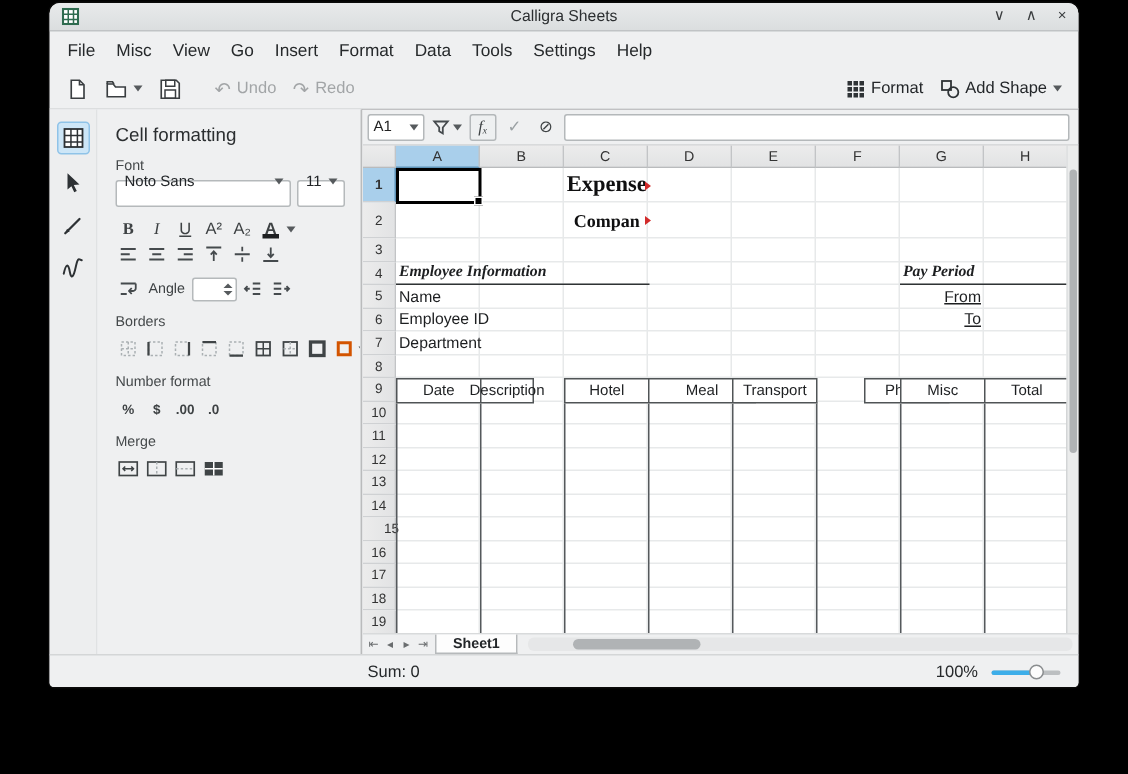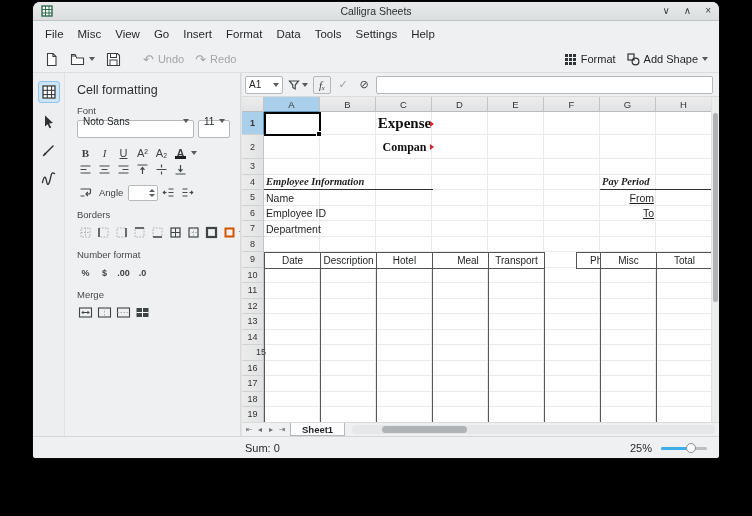--- a/index.html
+++ b/index.html
@@ -487,21 +487,21 @@
               <div class="cell c-title" style="left: 112px; top: 0px; width: 57px; height: 23px;">Expense<span class="ovf"></span></div>
               <div class="cell c-subtitle" style="left: 112px; top: 23px; width: 57px; height: 24px;">Compan<span class="ovf"></span></div>
               <div class="cell c-section" style="left: 0px; top: 62.5px; width: 169px; height: 15.5px;">Employee Information</div>
               <div class="cell c-section" style="left: 336px; top: 62.5px; width: 113px; height: 15.5px;">Pay Period</div>
               <div class="cell c-label" style="left: 0px; top: 78px; width: 113px; height: 15.5px;">Name</div>
               <div class="cell c-label right" style="left: 336px; top: 78px; width: 57px; height: 15.5px;">From</div>
               <div class="cell c-label" style="left: 0px; top: 93.5px; width: 113px; height: 15.5px;">Employee ID</div>
               <div class="cell c-label right" style="left: 336px; top: 93.5px; width: 57px; height: 15.5px;">To</div>
               <div class="cell c-label" style="left: 0px; top: 109px; width: 113px; height: 15.5px;">Department</div>
               <div class="cell c-th" style="left: 0px; top: 140px; width: 57px; height: 16.5px;">Date</div>
-              <div class="cell c-th" style="left: 56px; top: 140px; width: 57px; height: 16.5px;">Description</div>
+              <div class="cell c-th" style="left: 56px; top: 140px; width: 36px; height: 16.5px;">Description</div>
               <div class="cell c-th" style="left: 112px; top: 140px; width: 57px; height: 16.5px;">Hotel</div>
               <div class="cell c-th" style="left: 168px; top: 140px; width: 72px; height: 16.5px;">Meal</div>
               <div class="cell c-th" style="left: 224px; top: 140px; width: 57px; height: 16.5px;">Transport</div>
               <div class="cell c-th" style="left: 280px; top: 140px; width: 57px; height: 16.5px; margin-left: 32px;">Phone</div>
               <div class="cell c-th" style="left: 336px; top: 140px; width: 57px; height: 16.5px;">Misc</div>
               <div class="cell c-th" style="left: 392px; top: 140px; width: 57px; height: 16.5px;">Total</div>
               <div class="selection" style="left: 0px; top: 0px; width: 57px; height: 24px;"></div>
             </div>
         </div>
         <div class="vscroll">
@@ -518,21 +518,21 @@
         <div class="hscroll">
             <div class="hthumb"></div>
           </div>
       </div>
     </div>
   </div>
 
   <div class="statusbar">
     <span class="sum">Sum: 0</span>
     <div class="zoomwrap">
-      <span>25%</span>
+      <span>100%</span>
       <div class="slider">
         <div class="track"></div>
         <div class="fill"></div>
         <div class="knob"></div>
       </div>
     </div>
   </div>
 </div>
 
 </body></html>

